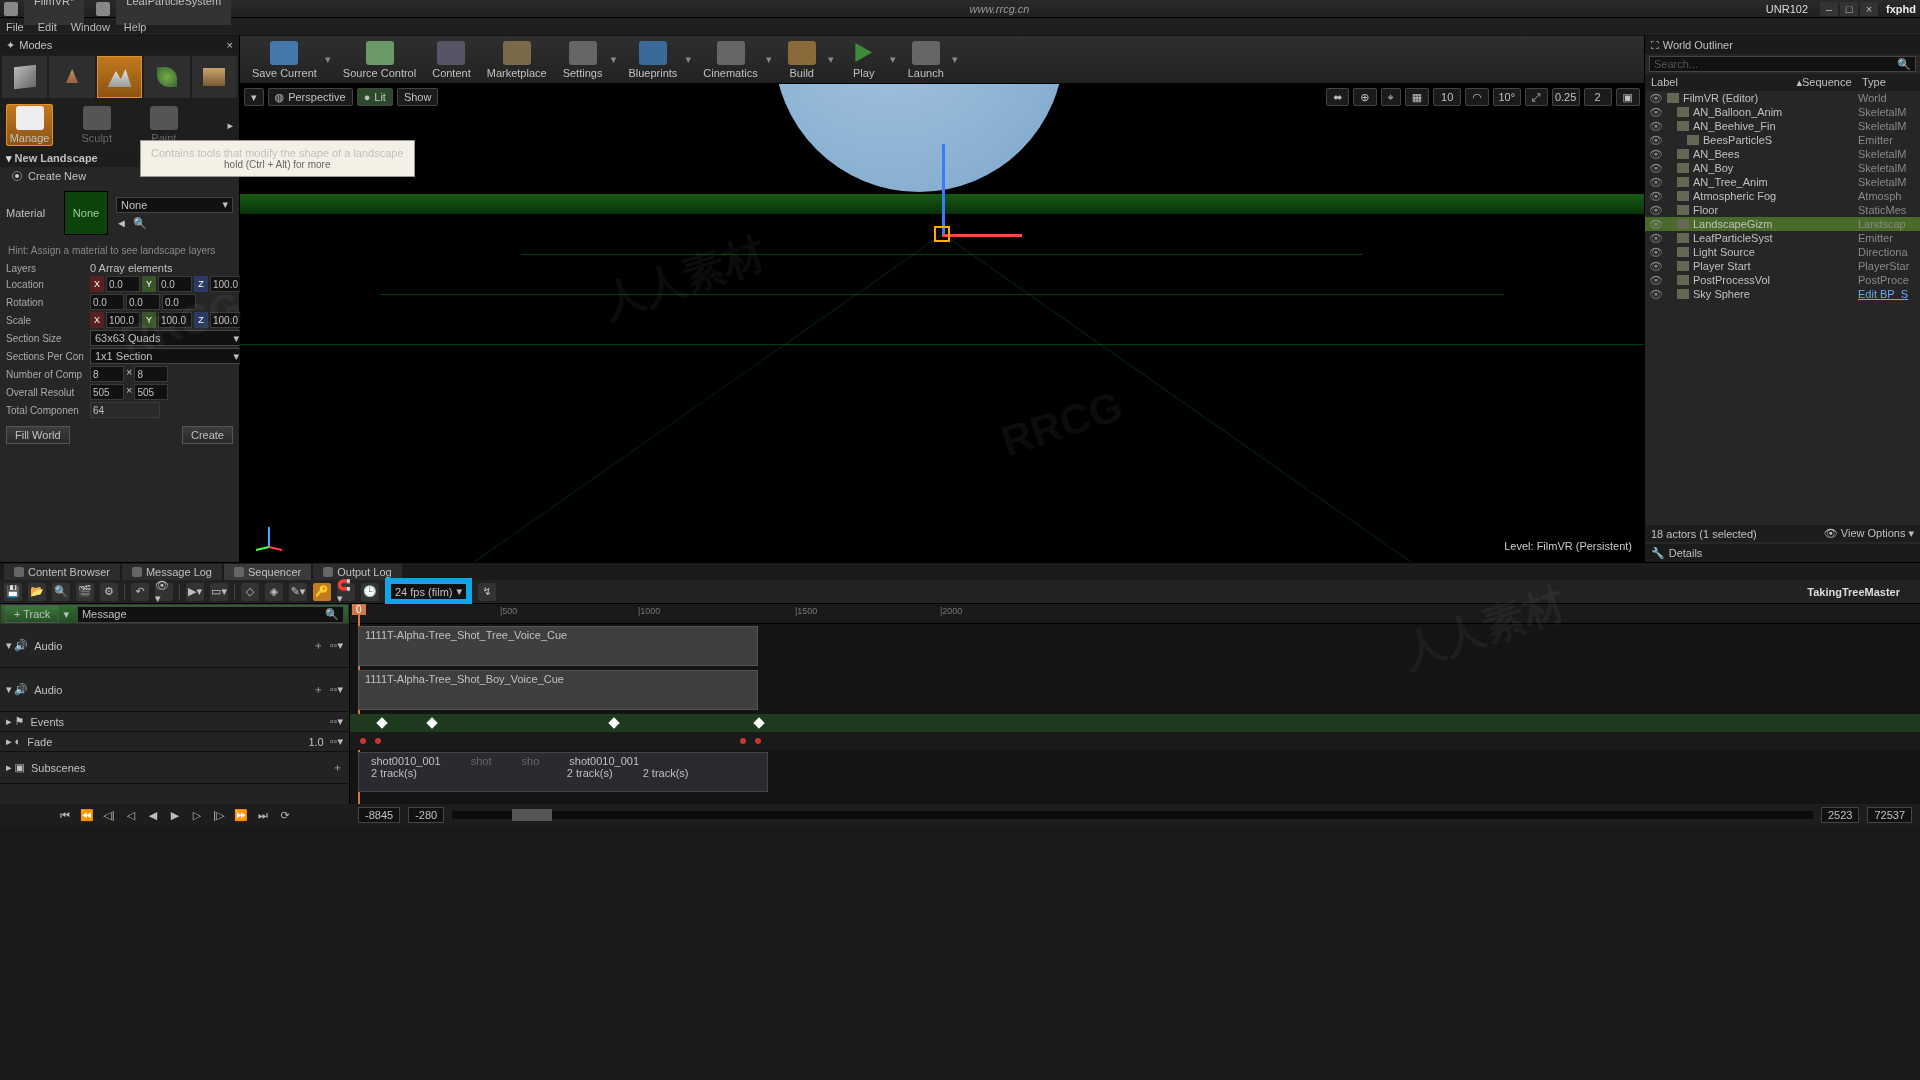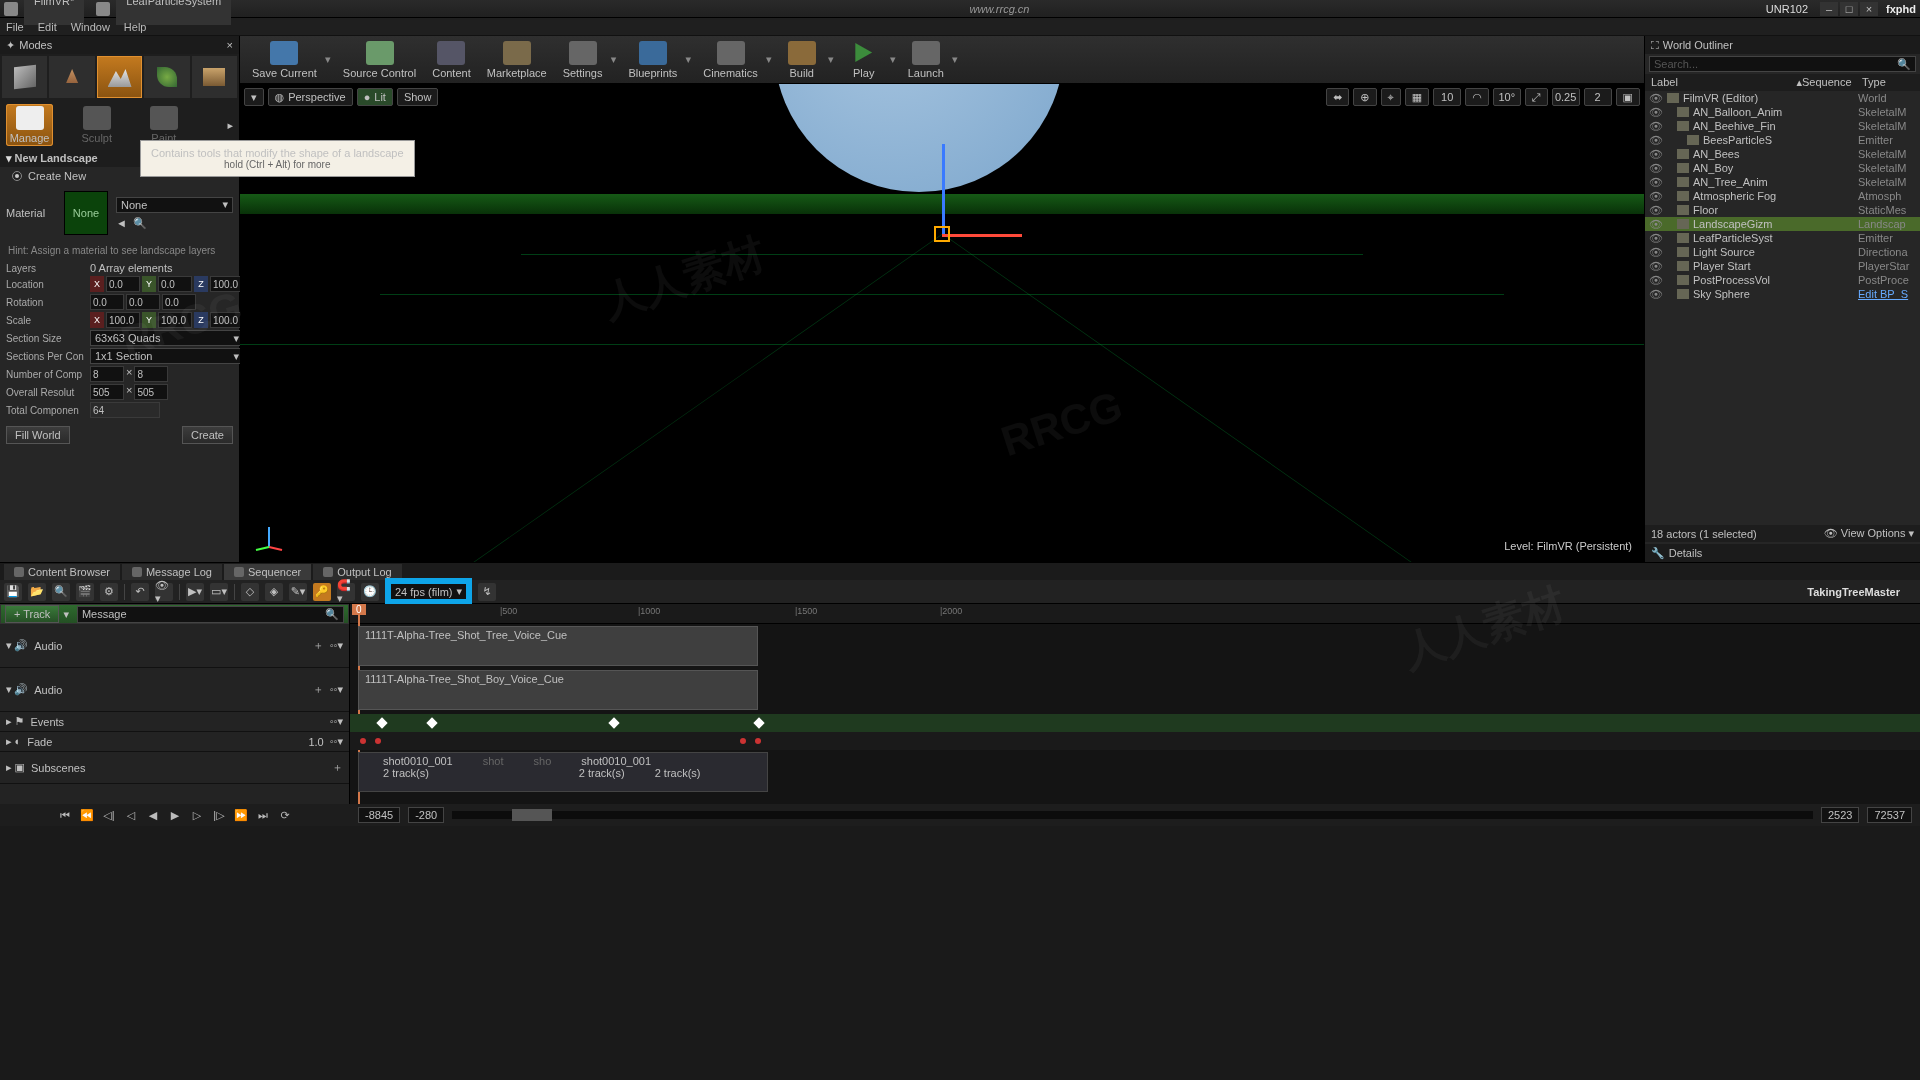--- a/index.html
+++ b/index.html
@@ -618,21 +618,21 @@
       <span class="evkey" style="left:78px;"></span>
       <span class="evkey" style="left:260px;"></span>
       <span class="evkey" style="left:405px;"></span>
     </div>
     <div class="evtrk" style="top:128px;background:#1a1a1a;">
       <span class="fadekey" style="left:10px;"></span>
       <span class="fadekey" style="left:25px;"></span>
       <span class="fadekey" style="left:390px;"></span>
       <span class="fadekey" style="left:405px;"></span>
     </div>
-    <div class="subtrk" style="top:148px;left:8px;width:410px;height:40px;padding:2px 24px;">
+    <div class="subtrk" style="top:148px;left:8px;width:410px;height:40px;padding:2px 12px;">
       <div style="display:flex;gap:30px;">
           <span>shot0010_001</span>
           <span style="color:#666;">shot</span>
           <span style="color:#666;">sho</span>
           <span>shot0010_001</span>
         </div>
       <div style="display:flex;gap:30px;color:#888;">
           <span>2 track(s)</span>
           <span style="margin-left:120px;">2 track(s)</span>
           <span>2 track(s)</span>

